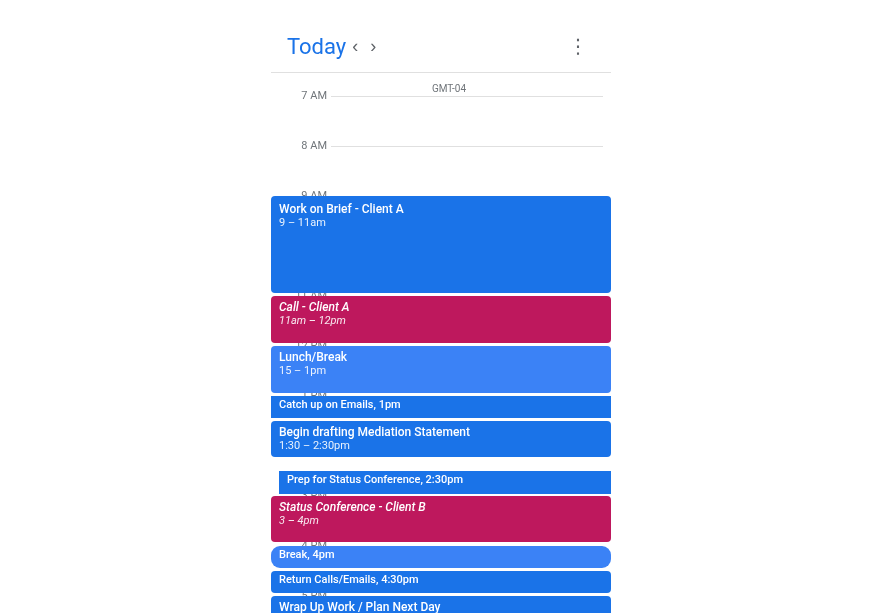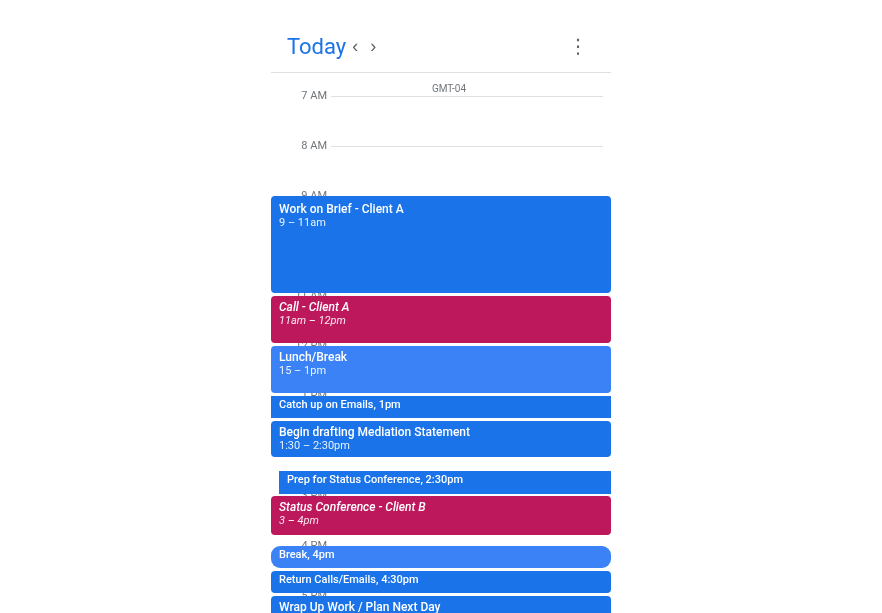--- a/index.html
+++ b/index.html
@@ -208,21 +208,21 @@
 
     <div class="event-block blue" style="position:absolute; top:325px; left:0; right:0; height:36px; border-radius:4px; padding:4px 8px; cursor:pointer;">
       <div class="event-title">Begin drafting Mediation Statement</div>
       <div class="event-time">1:30 – 2:30pm</div>
     </div>
 
     <div class="event-block blue" style="position:absolute; top:375px; left:8px; right:0; height:23px; border-radius:0; padding:2px 8px; cursor:pointer;">
       <div class="event-title" style="font-size:11px;">Prep for Status Conference, 2:30pm</div>
     </div>
 
-    <div class="event-block orange" style="position:absolute; top:400px; left:0; right:0; height:39px; border-radius:4px; padding:4px 8px; cursor:pointer;">
+    <div class="event-block orange" style="position:absolute; top:400px; left:0; right:0; height:46px; border-radius:4px; padding:4px 8px; cursor:pointer;">
       <div class="event-title">Status Conference - Client B</div>
       <div class="event-time">3 – 4pm</div>
     </div>
 
     <div class="event-block green" style="position:absolute; top:450px; left:0; right:0; height:22px; border-radius:9px; padding:2px 8px; cursor:pointer;">
       <div class="event-title" style="font-size:11px;">Break, 4pm</div>
     </div>
 
     <div class="event-block blue" style="position:absolute; top:475px; left:0; right:0; height:22px; border-radius:4px; padding:2px 8px; cursor:pointer;">
       <div class="event-title" style="font-size:11px;">Return Calls/Emails, 4:30pm</div>

